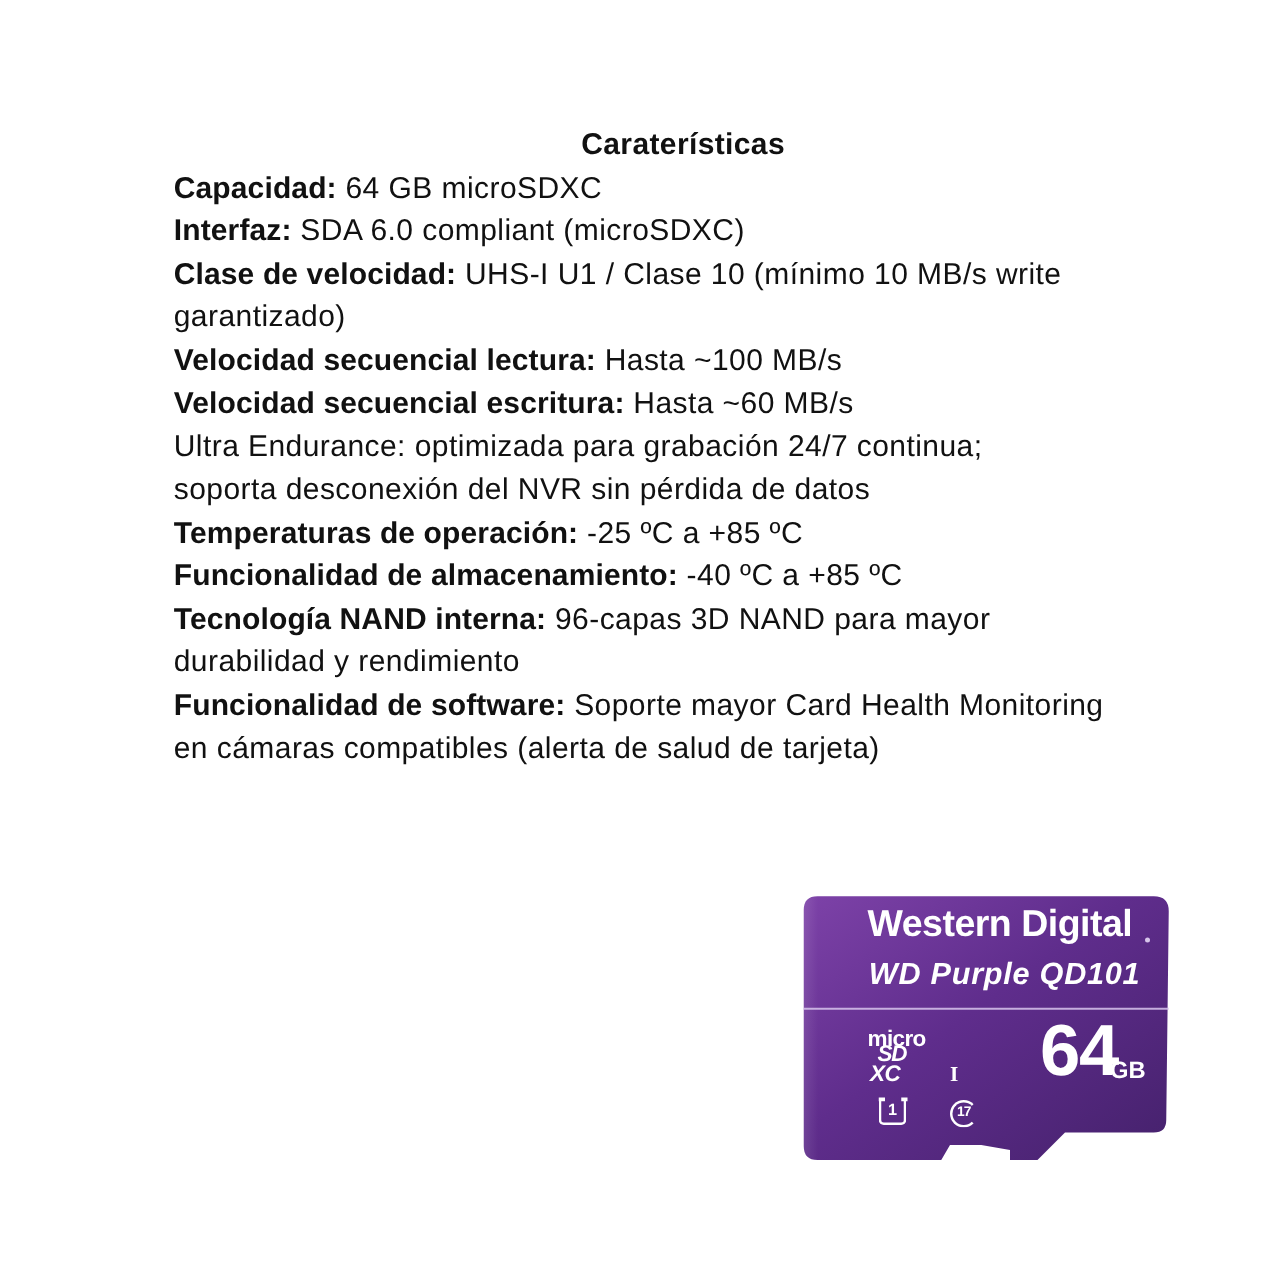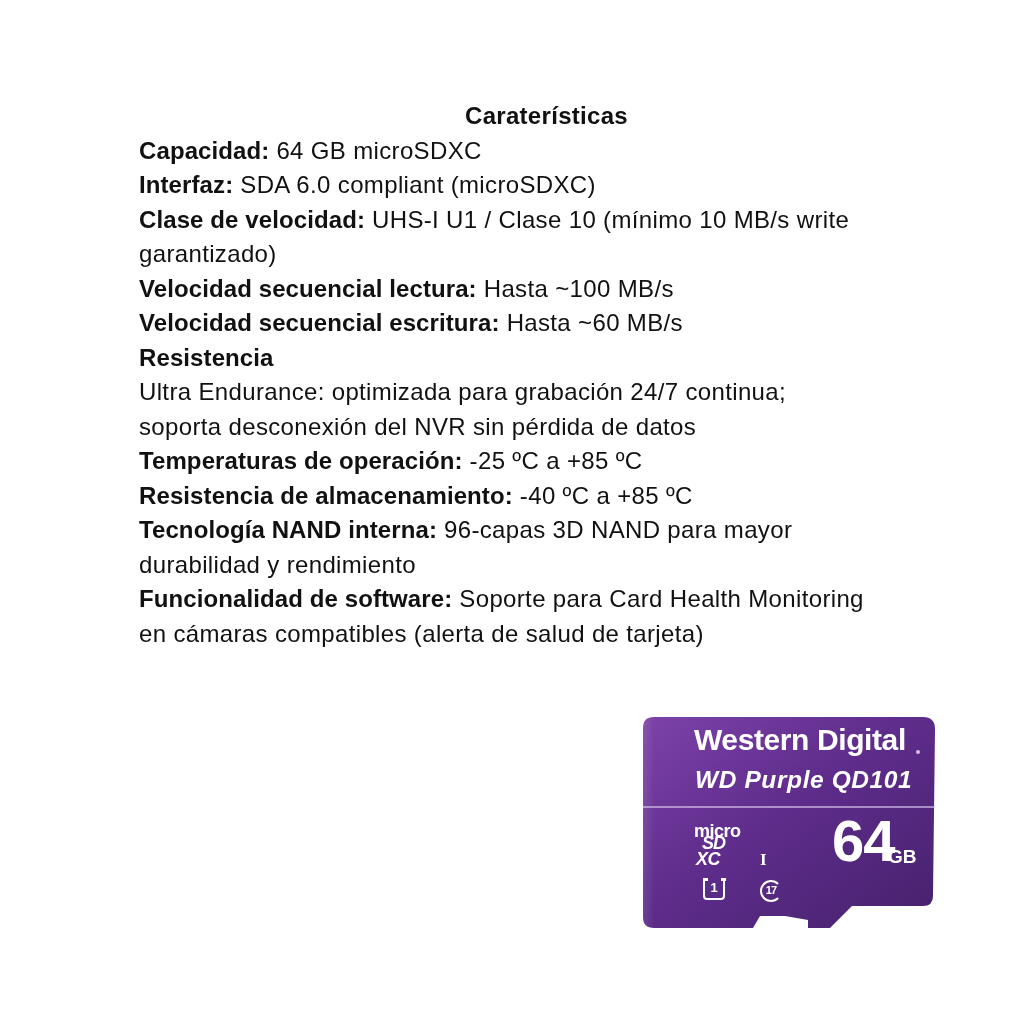--- a/index.html
+++ b/index.html
@@ -207,35 +207,34 @@
   <div class="spec-line"><span class="spec-label">Interfaz:</span><span class="spec-value"> SDA 6.0 compliant (microSDXC)</span></div>
 
   <div class="spec-line"><span class="spec-label">Clase de velocidad:</span><span class="spec-value"> UHS-I U1 / Clase 10 (mínimo 10 MB/s write</span></div>
 
   <div class="spec-line"><span class="spec-value">garantizado)</span></div>
 
   <div class="spec-line"><span class="spec-label">Velocidad secuencial lectura:</span><span class="spec-value"> Hasta ~100 MB/s</span></div>
 
   <div class="spec-line"><span class="spec-label">Velocidad secuencial escritura:</span><span class="spec-value"> Hasta ~60 MB/s</span></div>
 
-  <div class="spec-line"><span class="spec-label">Resistencia</span></div>
 
   <div class="spec-line"><span class="spec-value">Ultra Endurance: optimizada para grabación 24/7 continua;</span></div>
 
   <div class="spec-line"><span class="spec-value">soporta desconexión del NVR sin pérdida de datos</span></div>
 
   <div class="spec-line"><span class="spec-label">Temperaturas de operación:</span><span class="spec-value"> -25 ºC a +85 ºC</span></div>
 
-  <div class="spec-line"><span class="spec-label">Resistencia de almacenamiento:</span><span class="spec-value"> -40 ºC a +85 ºC</span></div>
+  <div class="spec-line"><span class="spec-label">Funcionalidad de almacenamiento:</span><span class="spec-value"> -40 ºC a +85 ºC</span></div>
 
   <div class="spec-line"><span class="spec-label">Tecnología NAND interna:</span><span class="spec-value"> 96-capas 3D NAND para mayor</span></div>
 
   <div class="spec-line"><span class="spec-value">durabilidad y rendimiento</span></div>
 
-  <div class="spec-line"><span class="spec-label">Funcionalidad de software:</span><span class="spec-value"> Soporte para Card Health Monitoring</span></div>
+  <div class="spec-line"><span class="spec-label">Funcionalidad de software:</span><span class="spec-value"> Soporte mayor Card Health Monitoring</span></div>
 
   <div class="spec-line"><span class="spec-value">en cámaras compatibles (alerta de salud de tarjeta)</span></div>
 </div>
 
 <div class="card-wrap">
   <svg width="300" height="220" viewBox="0 0 300 220">
     <defs>
       <linearGradient id="cardGrad" x1="0" y1="0" x2="1" y2="1">
         <stop offset="0" stop-color="#7d42a8"></stop>
         <stop offset="0.45" stop-color="#5f2d8c"></stop>

